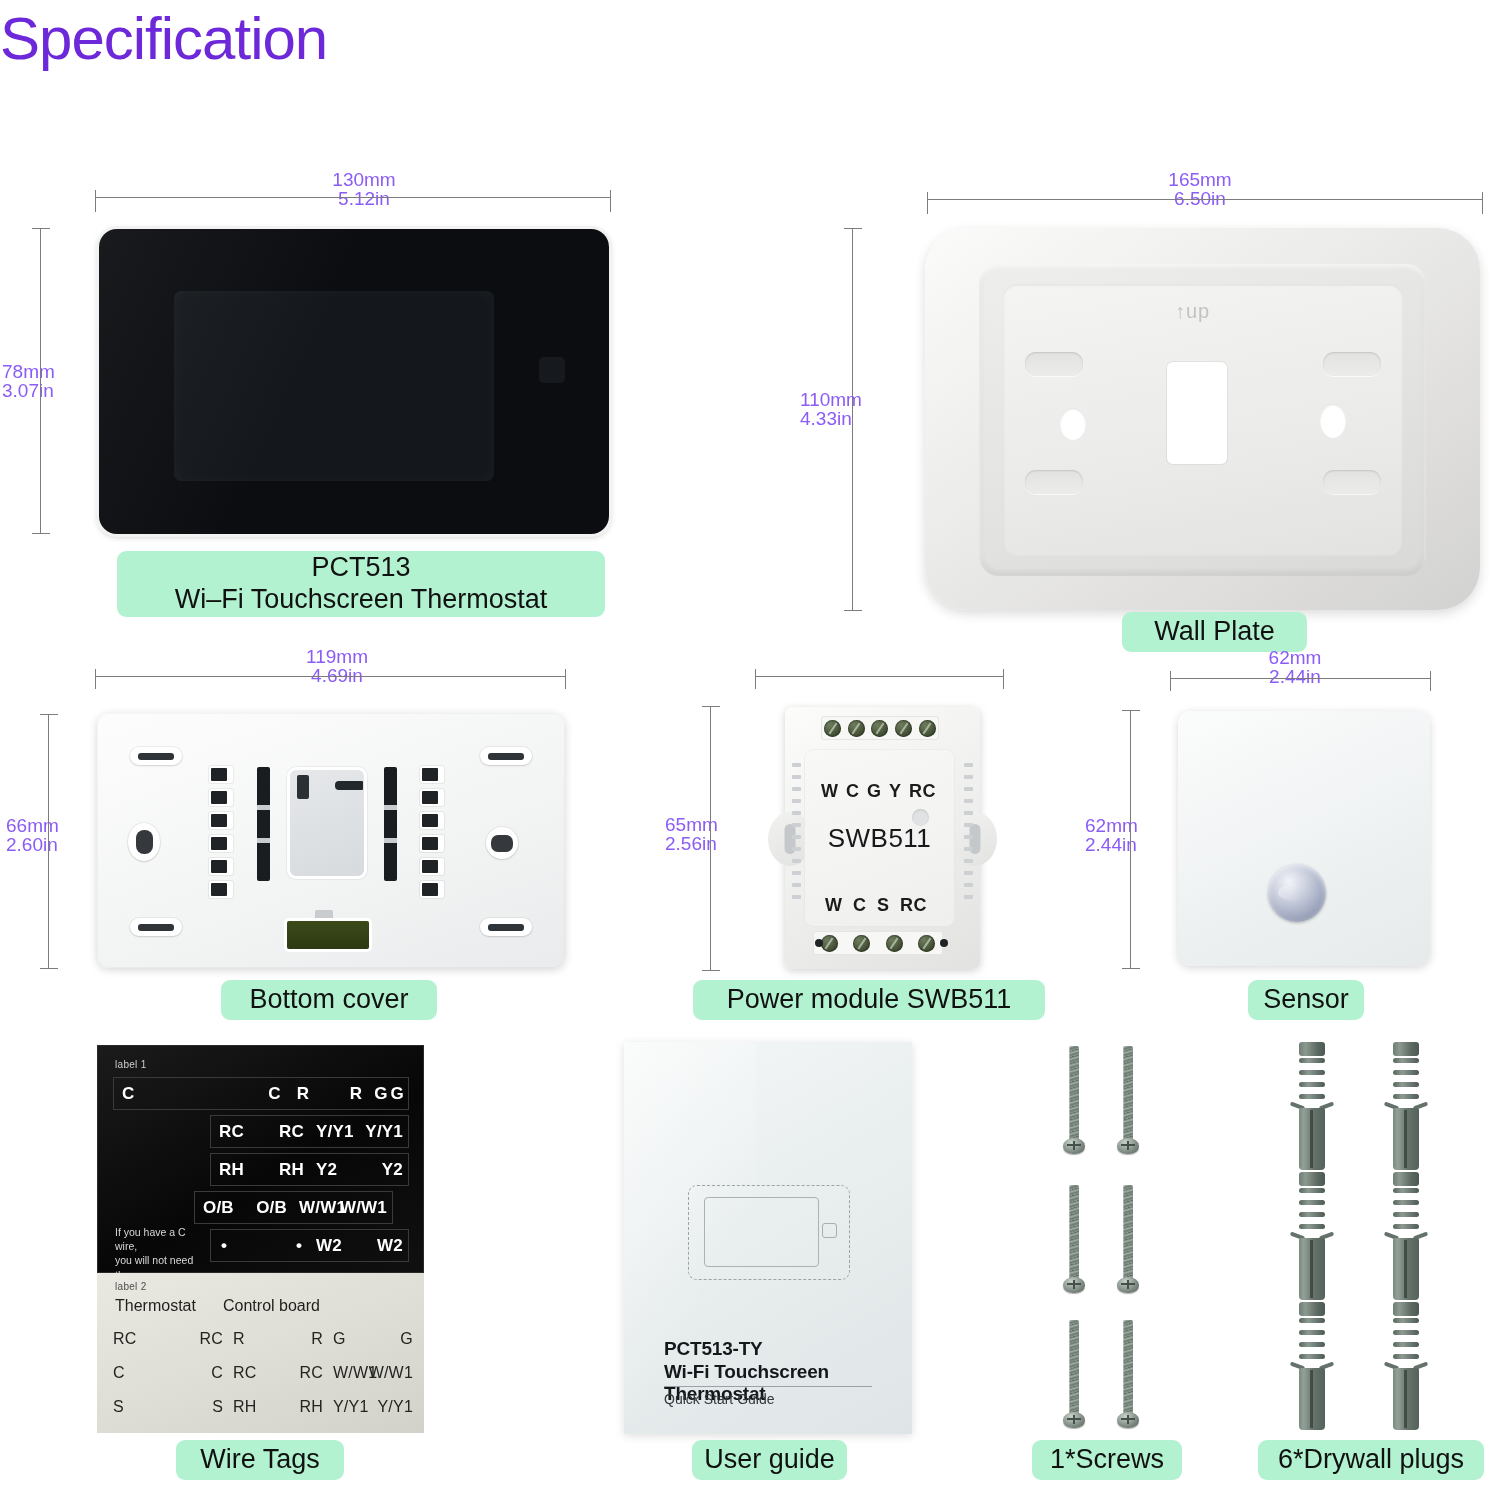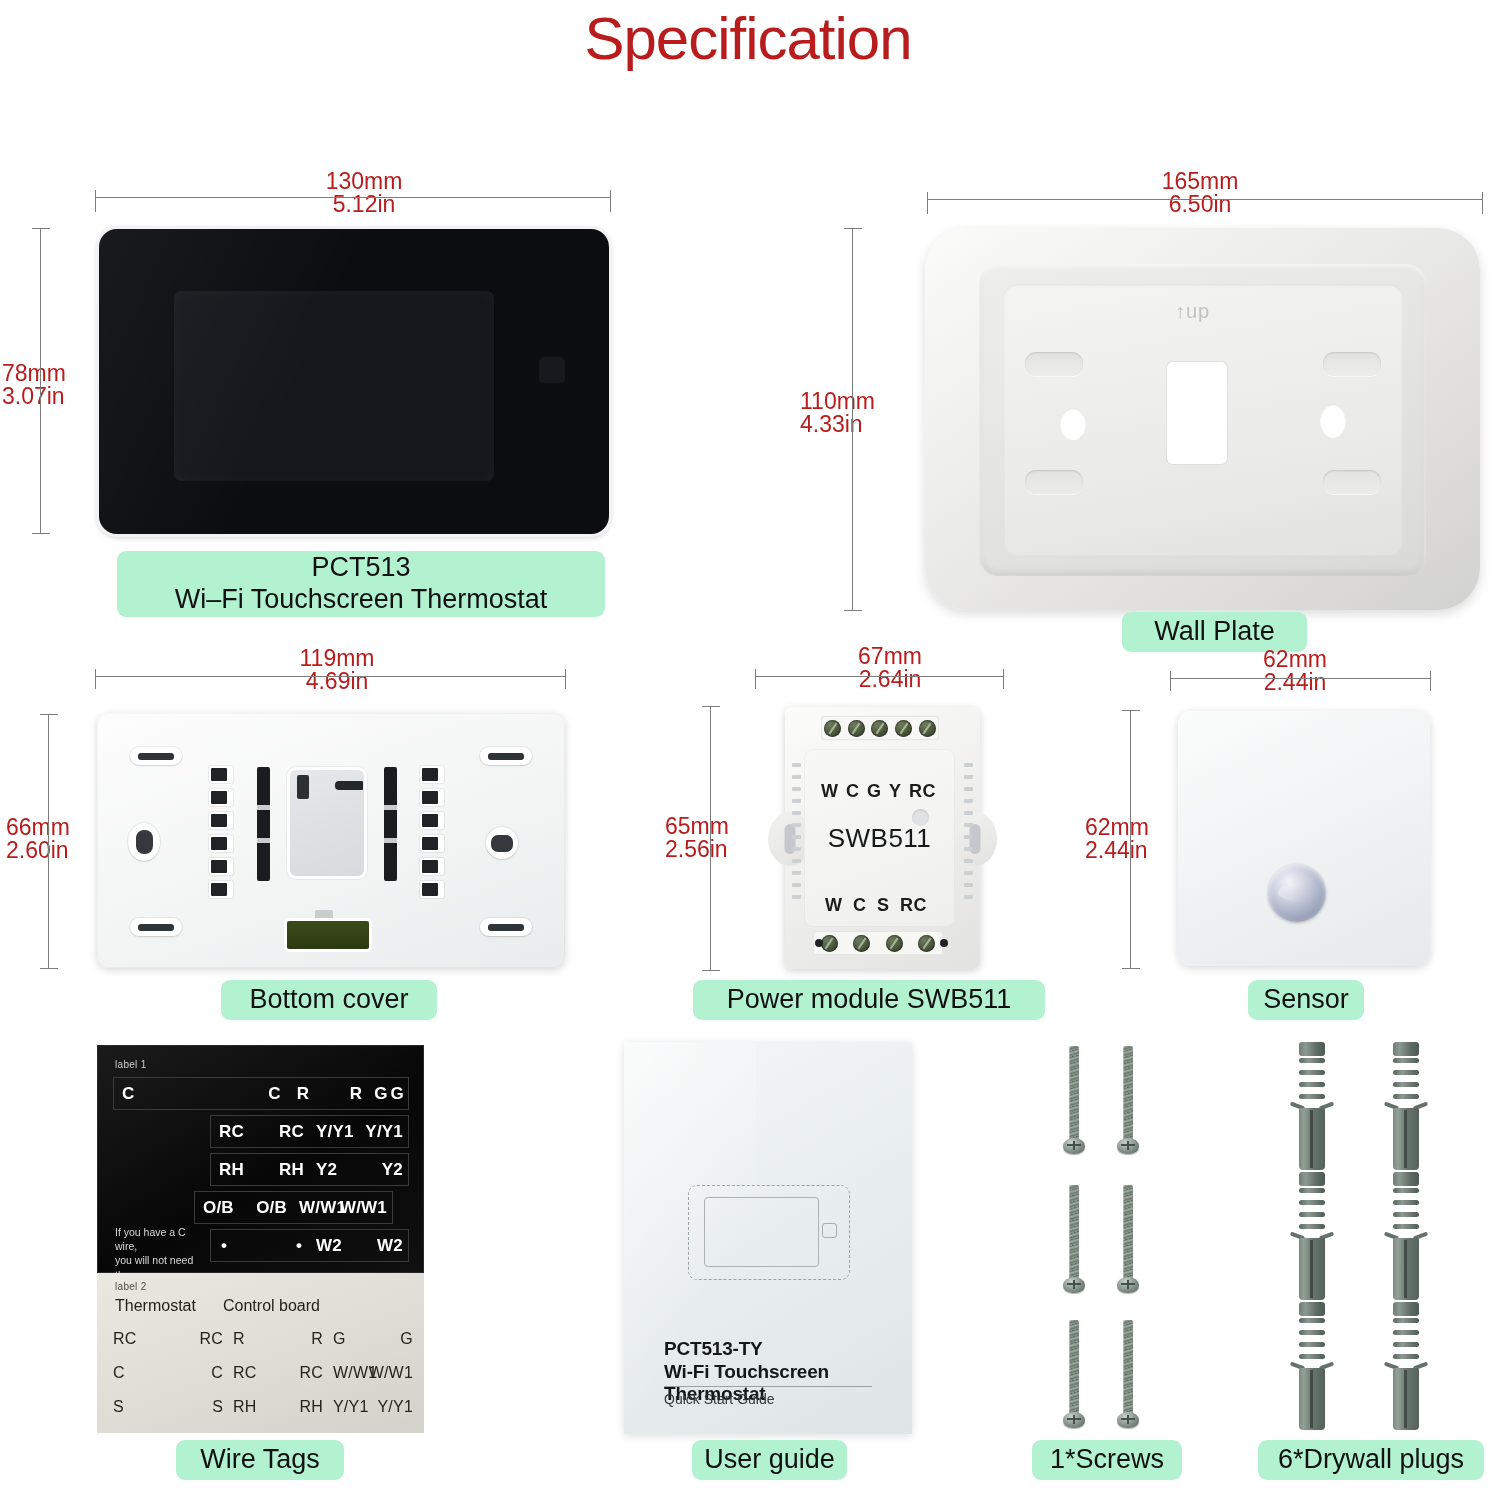--- a/index.html
+++ b/index.html
@@ -9,25 +9,25 @@
     font-family:"Liberation Sans", sans-serif;
     color:#111;
     overflow:hidden;
     position:relative;
   }
   .page{position:relative;width:1496px;height:1496px;}
 
   
   .title{
     position:absolute;top:4px;left:0;width:1496px;
-    text-align:center;
+    text-align:left;
     font-size:60px;
     letter-spacing:-1px;
     font-weight:400;
-    color:#b91c1c;
+    color:#6d28d9;
   }
 
   
   .pill{
     position:absolute;
     background:#b2f2d0;
     border-radius:9px;
     display:flex;align-items:center;justify-content:center;
     text-align:center;
     color:#111;
@@ -37,21 +37,21 @@
     font-size:27px;
     white-space:pre-line;
   }
 
   
   .dim-h{position:absolute;height:1px;background:#7c7c7c;}
   .dim-v{position:absolute;width:1px;background:#7c7c7c;}
   .tick-v{position:absolute;width:1px;background:#7c7c7c;}
   .tick-h{position:absolute;height:1px;background:#7c7c7c;}
   .dim-txt{
-    position:absolute;font-size:23px;line-height:1.02;color:#b91c1c;
+    position:absolute;font-size:19px;line-height:1.02;color:#8b5cf6;
     white-space:pre-line;text-align:center;
   }
   .dim-txt.left{text-align:left;}
 
   
   .thermo{
     position:absolute;
     background:#0b0d10;
     border-radius:18px;
     box-shadow:0 0 0 3px #f2f2f2, 0 2px 7px rgba(0,0,0,.28);
@@ -467,22 +467,20 @@
       <div class="bc-chipA" style="left:10px;top:8px;width:12px;height:24px;"></div>
       <div class="bc-chipB" style="left:48px;top:14px;width:28px;height:9px;border-radius:4px 1px 1px 4px;"></div>
     </div>
 
     <div class="bc-tab" style="left:218px;top:197px;width:18px;height:14px;"></div>
     <div class="bc-green" style="left:190px;top:208px;width:82px;height:28px;"></div>
   </div>
 
   <div class="pill" style="left:221px;top:980px;width:216px;height:40px;">Bottom cover</div>
 
-  <div class="dim-txt" style="left:790px;top:645px;width:200px;">67mm
-2.64in</div>
   <div class="dim-h" style="left:755px;top:676px;width:248px;"></div>
   <div class="tick-v" style="left:755px;top:669px;height:20px;"></div>
   <div class="tick-v" style="left:1003px;top:669px;height:20px;"></div>
 
   <div class="dim-txt left" style="left:665px;top:815px;width:92px;">65mm
 2.56in</div>
   <div class="dim-v" style="left:710px;top:706px;height:264px;"></div>
   <div class="tick-h" style="left:702px;top:706px;width:18px;"></div>
   <div class="tick-h" style="left:702px;top:970px;width:18px;"></div>
 

